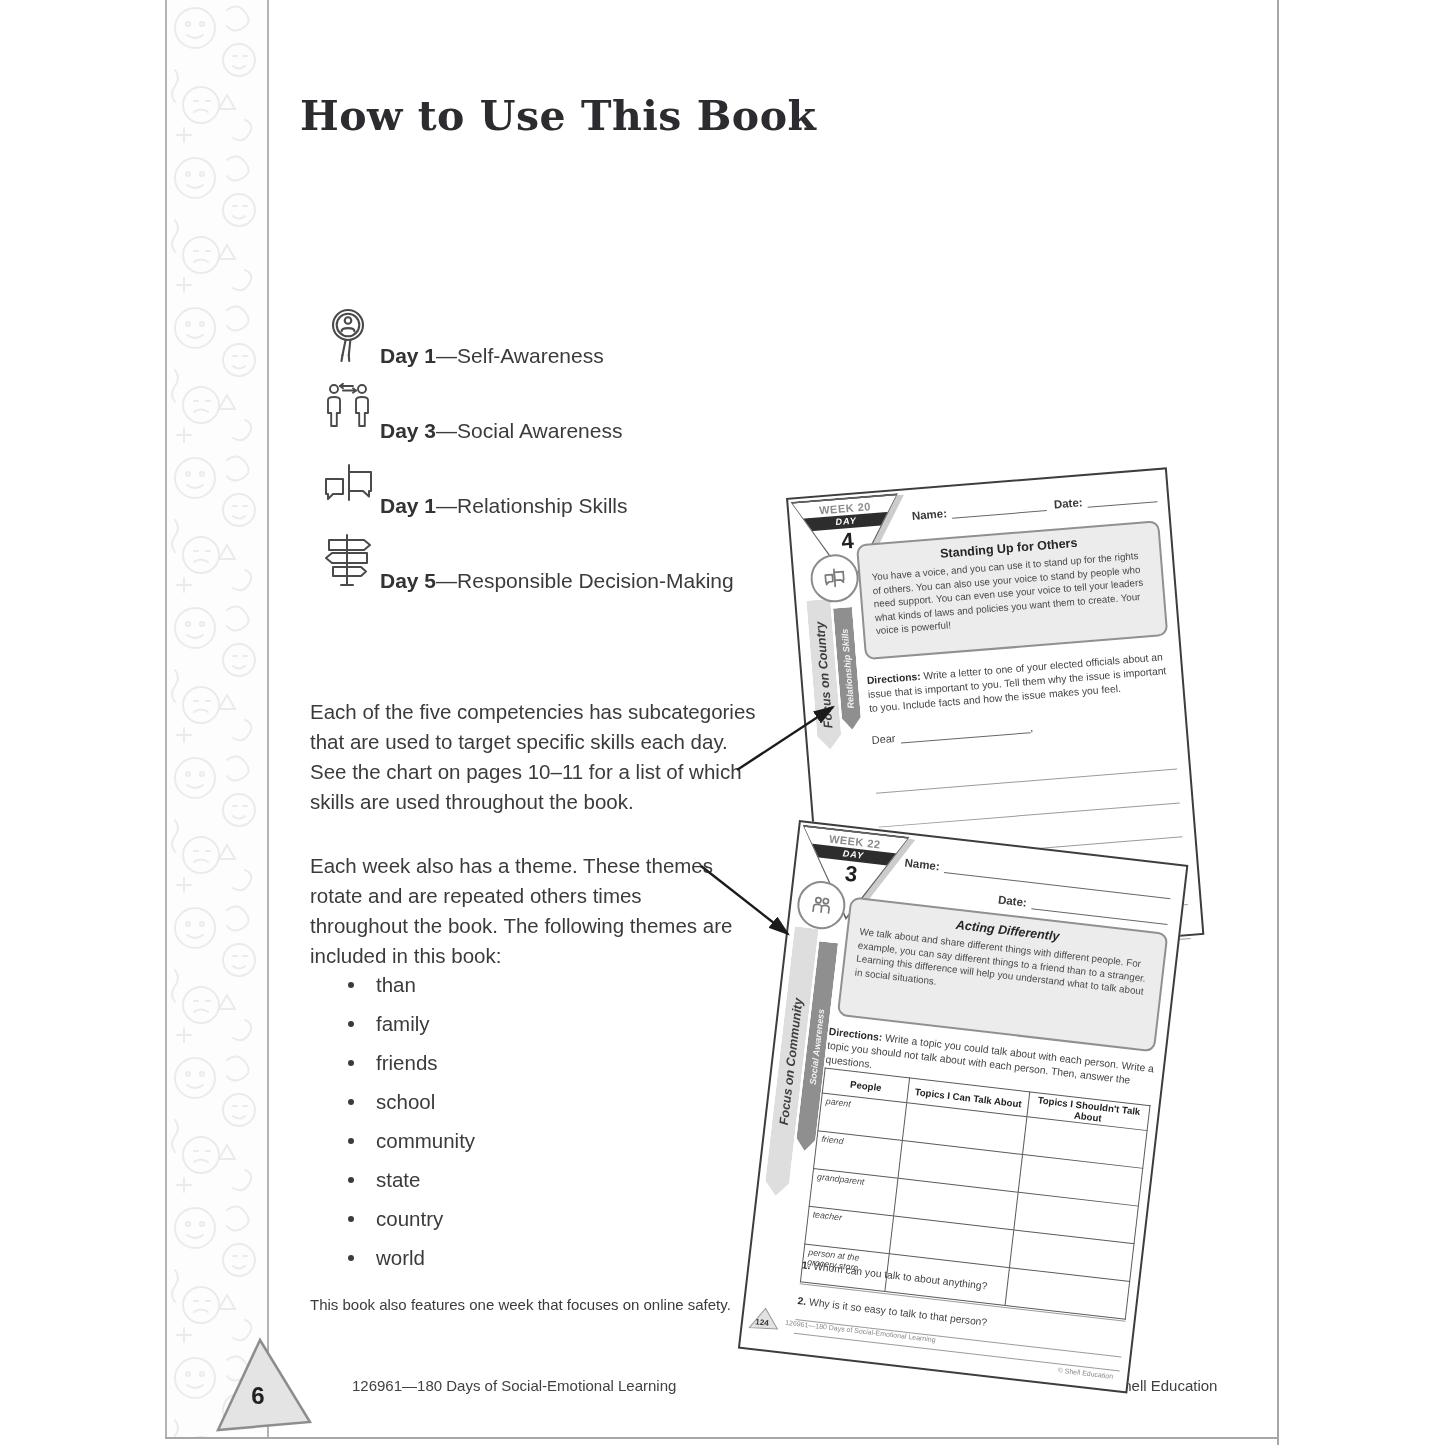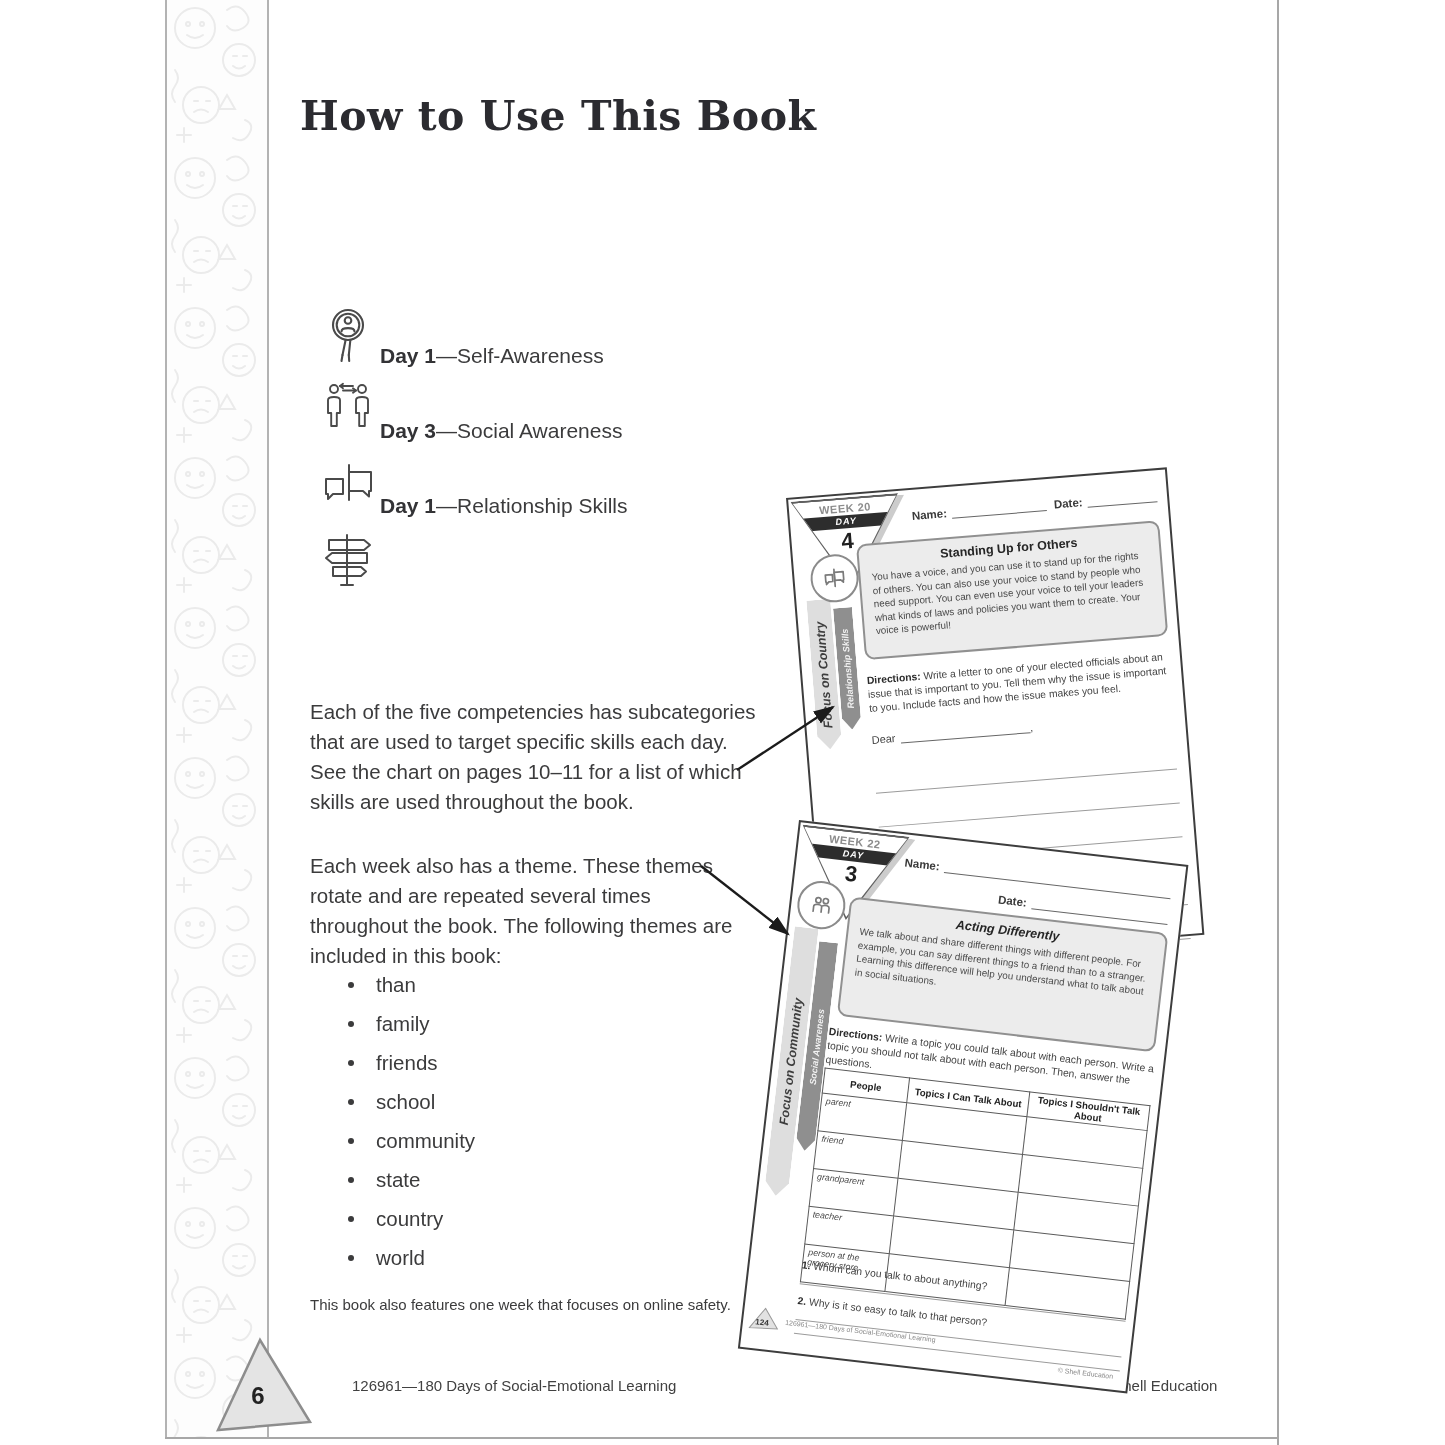--- a/index.html
+++ b/index.html
@@ -188,25 +188,26 @@
     <div class="day-row">
       <span class="day-icon">
         <svg width="56" height="60" viewBox="0 0 56 60" fill="none" stroke="#4a4a4a" stroke-width="2" stroke-linecap="round" stroke-linejoin="round">
           <path d="M27,6 v50"></path>
             <path d="M21,56 h12"></path>
           <path d="M9,11 h35 l6,5 l-6,5 h-35 z"></path>
           <path d="M47,24 h-35 l-6,5 l6,5 h35 z"></path>
           <path d="M13,38 h28 l5,4.5 l-5,4.5 h-28 z"></path>
         </svg>
       </span>
+      <span class="day-label"><b>Day 5</b><span>—</span><span>Responsible Decision-Making</span></span>
     </div>
   </div>
 
   <div class="para-competencies">Each of the five competencies has subcategories that are used to target specific skills each day.  See the chart on pages 10–11 for a list of which skills are used throughout the book.</div>
-  <div class="para-theme">Each week also has a theme.  These themes rotate and are repeated several times throughout the book.  The following themes are included in this book:</div>
+  <div class="para-theme">Each week also has a theme.  These themes rotate and are repeated others times throughout the book.  The following themes are included in this book:</div>
 
   <div class="themes">
     <div class="theme-item">
         <span class="theme-dot"></span>
         <span>than</span>
       </div>
     <div class="theme-item">
         <span class="theme-dot"></span>
         <span>family</span>
       </div>

